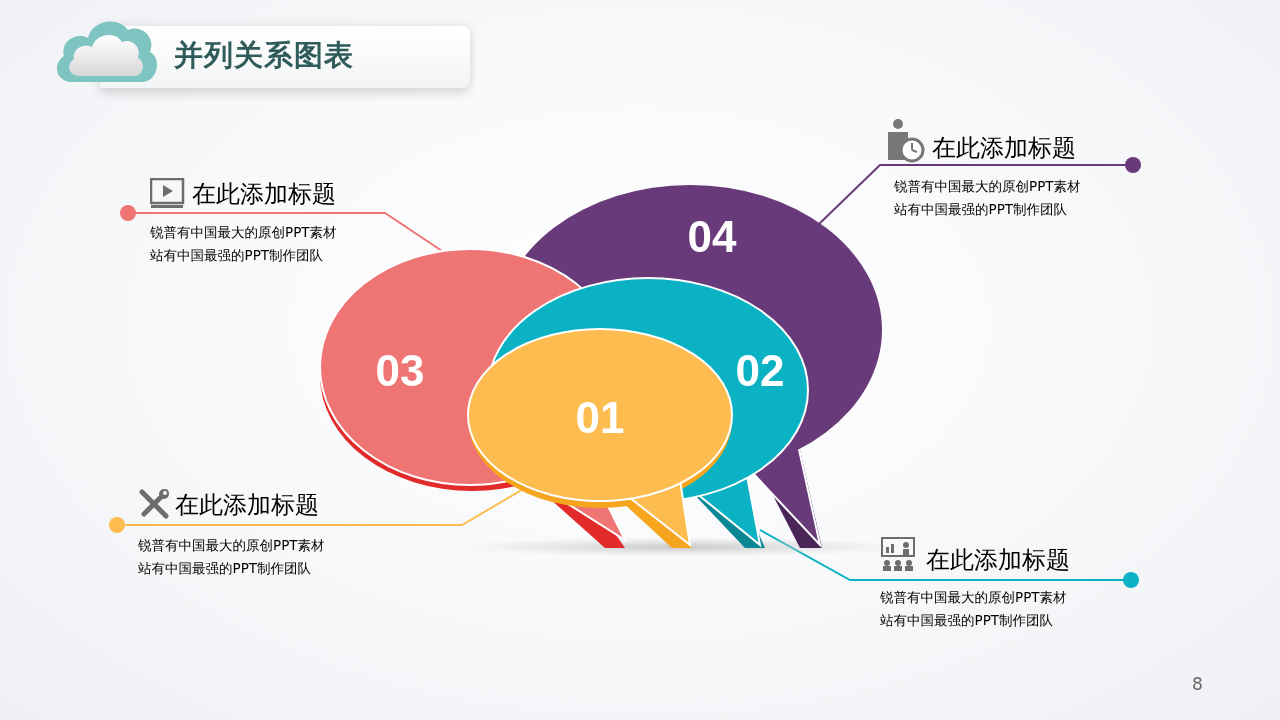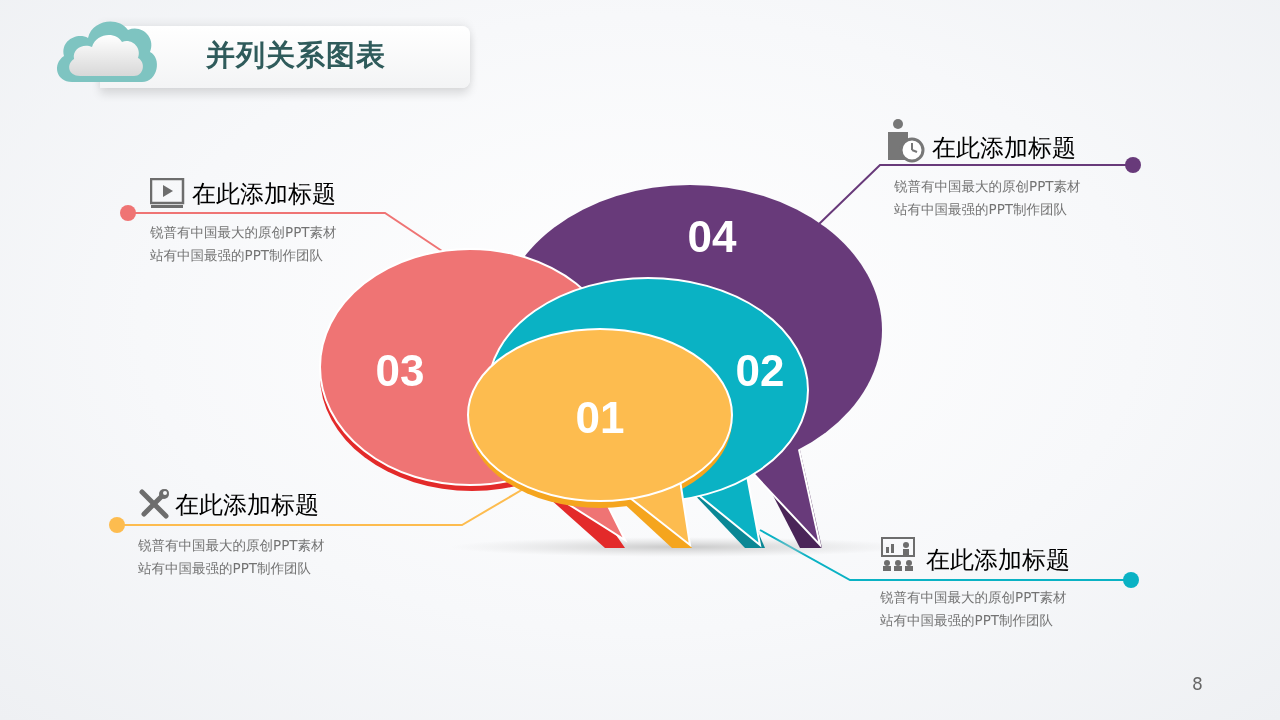--- a/index.html
+++ b/index.html
@@ -10,26 +10,26 @@
   }
   .abs { position:absolute; }
   
   .title-bar {
     left:100px; top:26px; width:370px; height:62px;
     background: linear-gradient(180deg,#ffffff 0%, #f3f4f5 100%);
     box-shadow: 0 6px 10px rgba(0,0,0,0.12), 0 -3px 8px rgba(0,0,0,0.06);
     border-radius: 0 8px 8px 0;
   }
   .title-text {
-    left:206px; top:36px; font-size:29px; font-weight:bold; color:#2f5b5b; letter-spacing:1px;
+    left:174px; top:36px; font-size:29px; font-weight:bold; color:#2f5b5b; letter-spacing:1px;
   }
   .cloud { left:52px; top:14px; width:110px; height:74px; }
   
   .label-title { font-size:24px; color:#000000; white-space:nowrap; }
-  .label-desc { font-size:13.5px; color:#737373; line-height:23px; white-space:nowrap; }
+  .label-desc { font-size:13.5px; color:#000000; line-height:23px; white-space:nowrap; }
   .dot { width:16px; height:16px; border-radius:50%; }
   .page-num { left:1192px; top:674px; font-size:17px; color:#666; }
   svg text { font-family: "Liberation Sans", "DejaVu Sans", sans-serif; }
 </style>
 </head>
 <body>
 
 <div class="abs title-bar"></div>
 <svg class="abs cloud" viewBox="0 0 110 74">
   <path d="M20 68 C4 68 0 50 12 42 C8 26 26 18 36 24 C40 6 66 2 76 16 C90 10 104 24 98 38 C110 44 106 68 90 68 Z" fill="#7ec4c1"></path>

